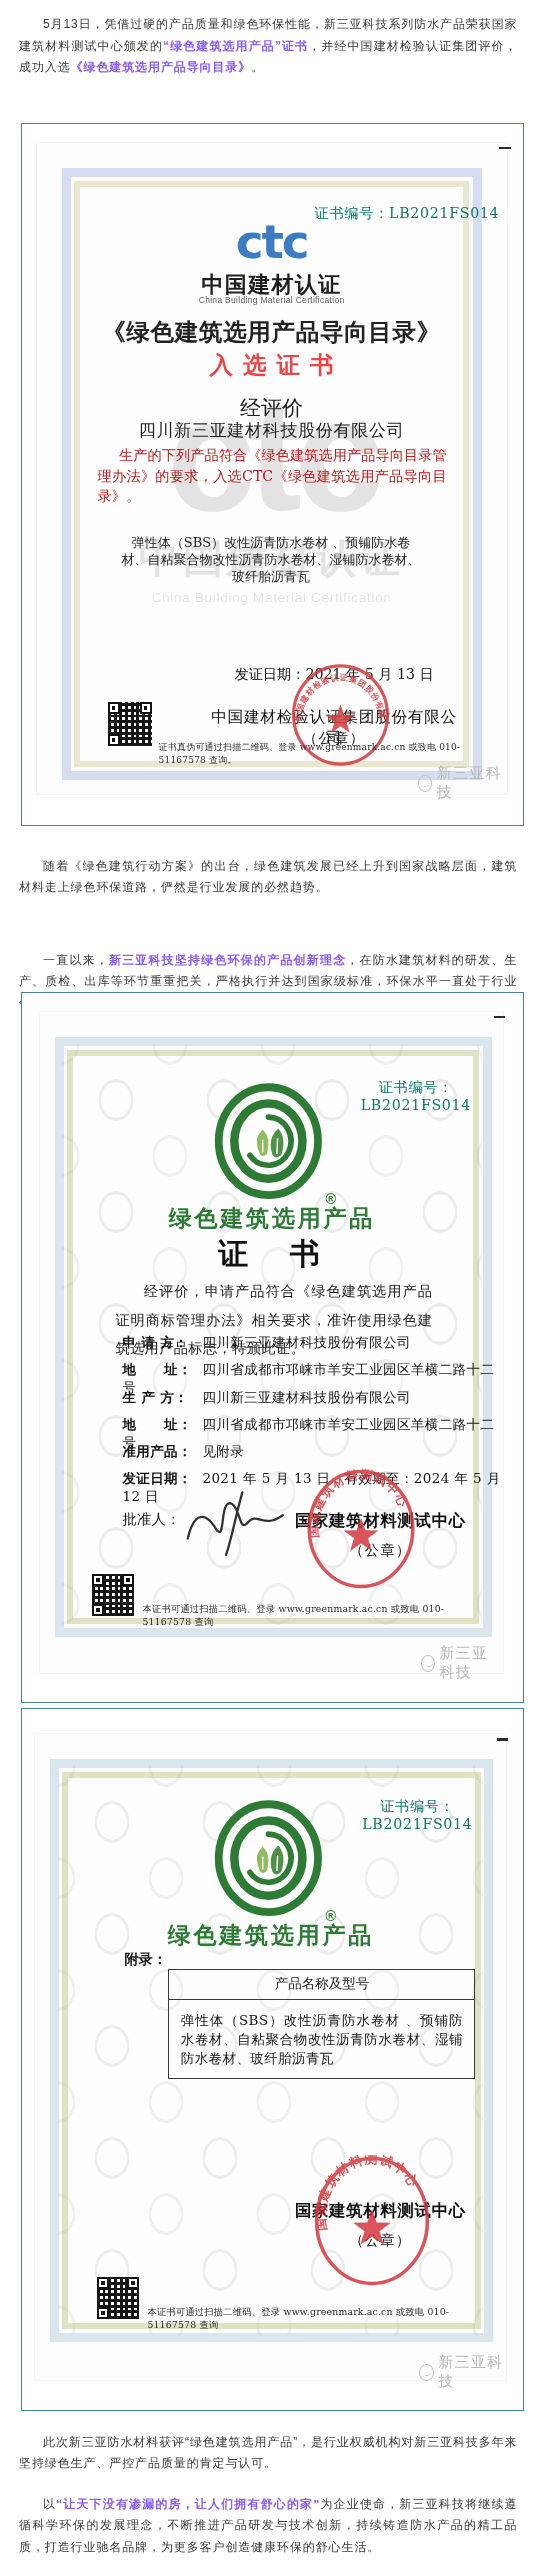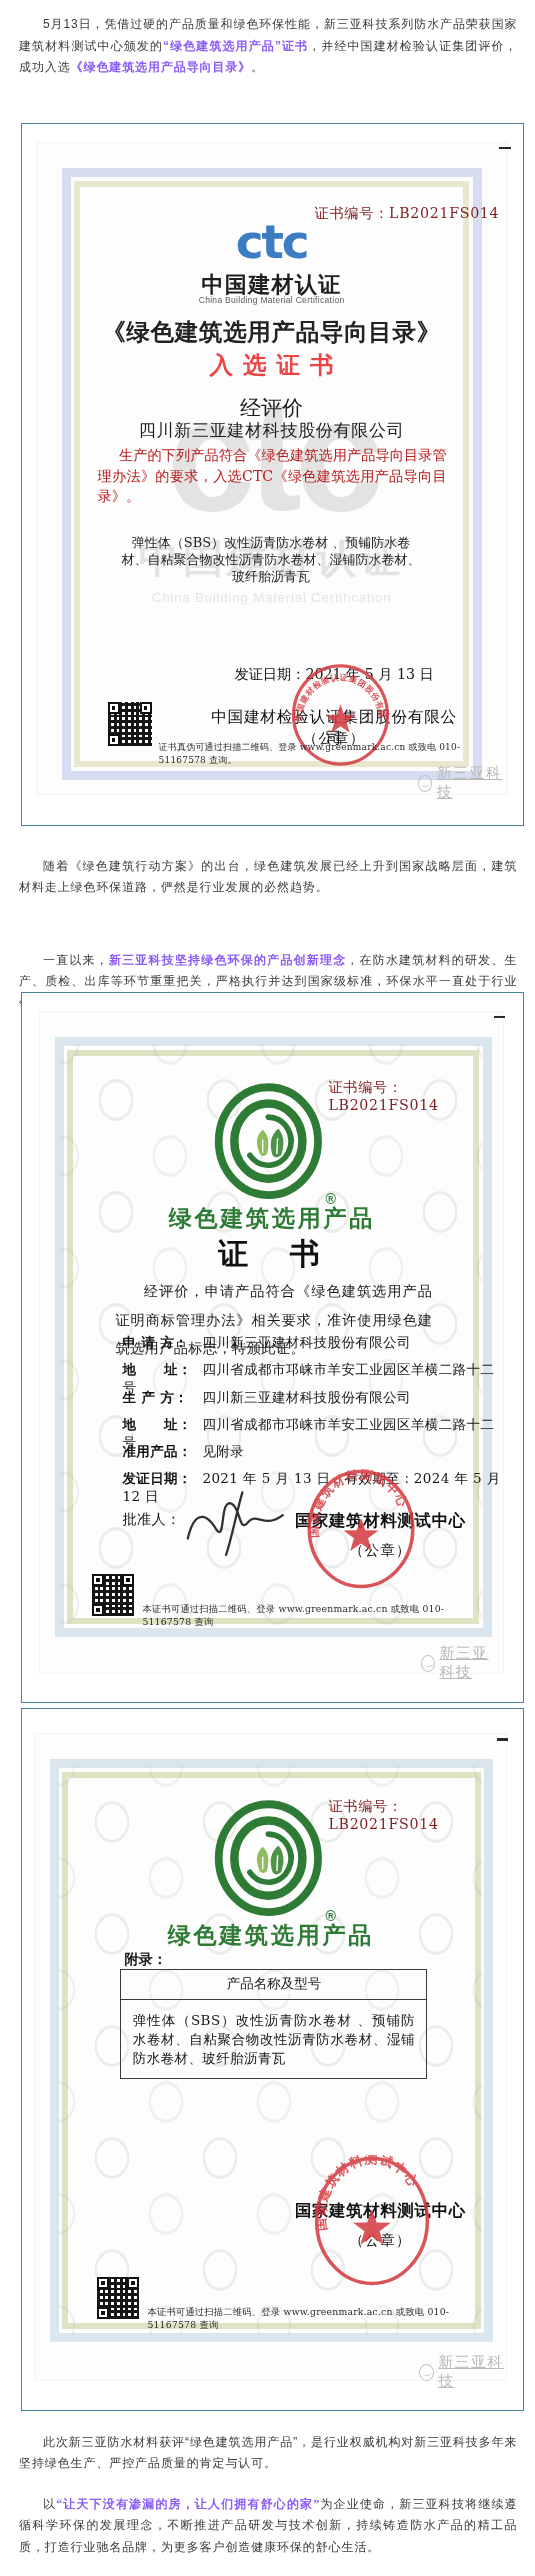--- a/index.html
+++ b/index.html
@@ -32,21 +32,21 @@
 
   
   .wm-ctc { position:absolute; left:0; right:0; text-align:center; color:#6f7population78; opacity:.13; pointer-events:none; }
   .wm-ctc .g1 { font-size:160px; line-height:132px; font-weight:900; letter-spacing:-7.1px; }
   .wm-ctc .g2 { font-size:40px; font-weight:700; letter-spacing:4.3px; margin-top:10px; }
   .wm-ctc .g3 { font-size:13.5px; letter-spacing:0.7px; margin-top:4.3px; }
 
   .serif { font-family:"DejaVu Serif","Liberation Serif",serif; }
 
   .cert-no { position:absolute; font-family:"DejaVu Serif","Liberation Serif",serif;
-             font-size:14.2px; color:#7f1d1d; letter-spacing:0.7px; }
+             font-size:14.2px; color:#0f766e; letter-spacing:0.7px;text-align:center; }
 
   
   .ctc-logo { position:absolute; left:0; right:0; text-align:center; font-weight:900;
               color:#3c7cc2; font-size:47px; line-height:44px; letter-spacing:-2.1px;
               font-family:"DejaVu Sans","Liberation Sans",sans-serif; }
   .brand-cn { position:absolute; left:0; right:0; text-align:center; font-size:22px; font-weight:bold; color:#1e1e1e; letter-spacing:1.4px; }
   .brand-en { position:absolute; left:0; right:0; text-align:center; font-size:8.5px; color:#5a5a5a; letter-spacing:0.3px; }
   .c1-title { position:absolute; left:0; right:0; text-align:center; font-size:23.5px; font-weight:bold; color:#222; letter-spacing:0.7px; }
   .c1-title2 { position:absolute; left:0; right:0; text-align:center; font-size:23.5px; font-weight:bold; color:#ef4444; letter-spacing:10px; padding-left:10px; }
   .cline { position:absolute; left:0; right:0; text-align:center; color:#1d1d1d; }
@@ -58,37 +58,37 @@
   .reg { position:absolute; font-size:14.2px; color:#2e7b35; font-weight:bold; }
 
   .c2-intro { position:absolute; font-size:14.2px; line-height:28.5px; text-indent:2em; text-align:justify;
               color:#1b1b1b; letter-spacing:0.4px; }
   .frow { position:absolute; font-size:13.5px; color:#151515; letter-spacing:0.4px; }
   .frow .lab { display:inline-block; width:80px; font-weight:bold; }
   .center-name { position:absolute; text-align:center; font-size:16.4px; font-weight:bold; color:#111; letter-spacing:0.7px; }
   .gongzhang { display:block; font-size:14.2px; font-weight:normal; margin-top:8.5px; letter-spacing:1.4px; }
 
   
-  .tbl { position:absolute; border:1.4px solid #3a3a3a; background:transparent; }
+  .tbl { position:absolute; border:1.4px solid #3a3a3a; background:transparent;margin-left:48px; }
   .tbl-h { border-bottom:1.4px solid #3a3a3a; text-align:center; font-size:13.5px; padding:5px 0 5.7px; color:#1a1a1a; }
   .tbl-b { padding:11.4px 11.4px 10px; font-size:13.5px; line-height:19px; color:#151515; text-align:justify; letter-spacing:0.4px; }
 
   
   .qr { position:absolute; background:#fff;
         background-image: repeating-linear-gradient(90deg,#161616 0 2.8px,transparent 2.8px 5.7px),
                           repeating-linear-gradient(0deg,#161616 0 2.8px,#ffffff 2.8px 5.7px); }
   .qr .fd { position:absolute; width:12px; height:12px; background:#fff; border:2.1px solid #111; }
   .qr .fd::after { content:""; position:absolute; inset:2.1px; background:#111; }
   .fd.tl { left:0; top:0; } .fd.tr { right:0; top:0; } .fd.bl { left:0; bottom:0; }
   .verify { position:absolute; font-size:9px; color:#2b2b2b; letter-spacing:0.2px; }
 
   .seal { position:absolute; opacity:.85; pointer-events:none; }
   .sig  { position:absolute; }
 
-  .wm-brand { position:absolute; display:flex; align-items:center; gap:4.3px; color:#b9b9b9; font-size:15px; letter-spacing:1.4px;text-decoration:underline; }
+  .wm-brand { position:absolute; display:flex; align-items:center; gap:4.3px; color:#b9b9b9; font-size:15px; letter-spacing:1.4px; }
   .wm-brand .logo-circ { width:17px; height:17px; border:1.4px solid #c4c4c4; border-radius:50%; position:relative; }
   .wm-brand .logo-circ::after { content:""; position:absolute; left:2.8px; top:6.4px; width:8.5px; height:4.3px;
         border-bottom:1.4px solid #c4c4c4; border-radius:0 0 5.7px 5.7px; transform:rotate(-12deg); }
 </style>
 </head>
 <body>
 
 <div id="page">
 
   <p class="para" style="top:14.2px;"><span>5月13日，凭借过硬的产品质量和绿色环保性能，新三亚科技系列防水产品荣获国家建筑材料测试中心颁发的</span><b>“绿色建筑选用产品”证书</b><span>，并经中国建材检验认证集团评价，成功入选</span><b>《绿色建筑选用产品导向目录》</b><span>。</span></p>

